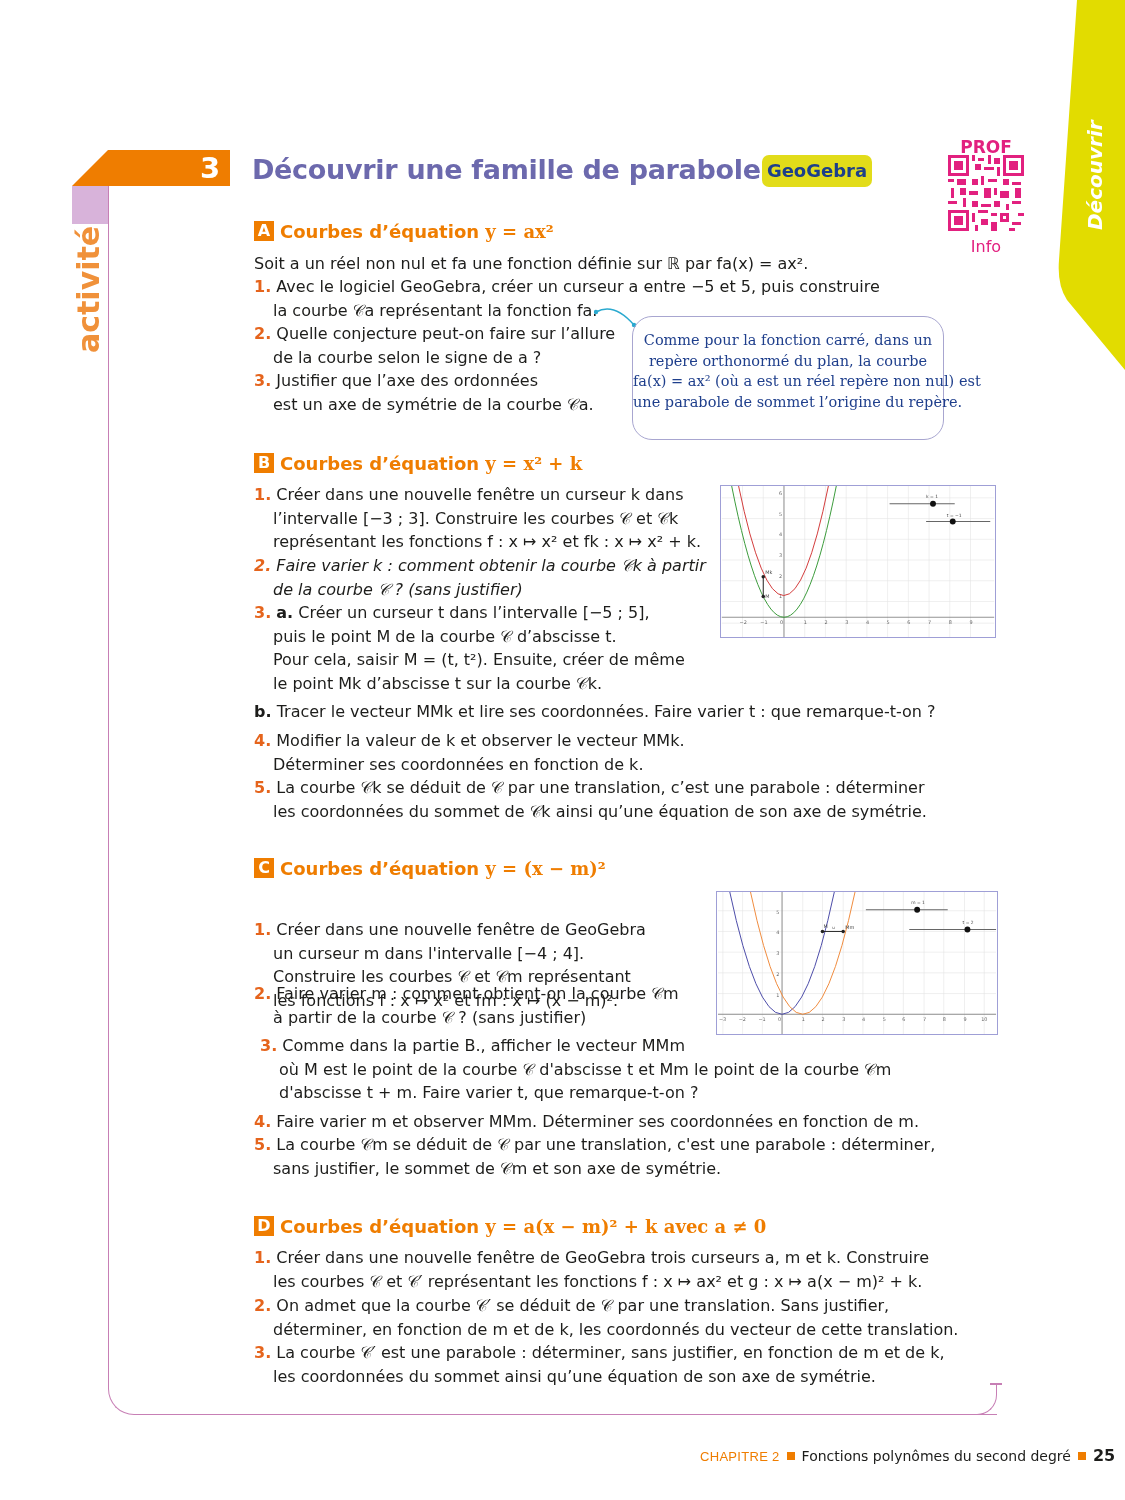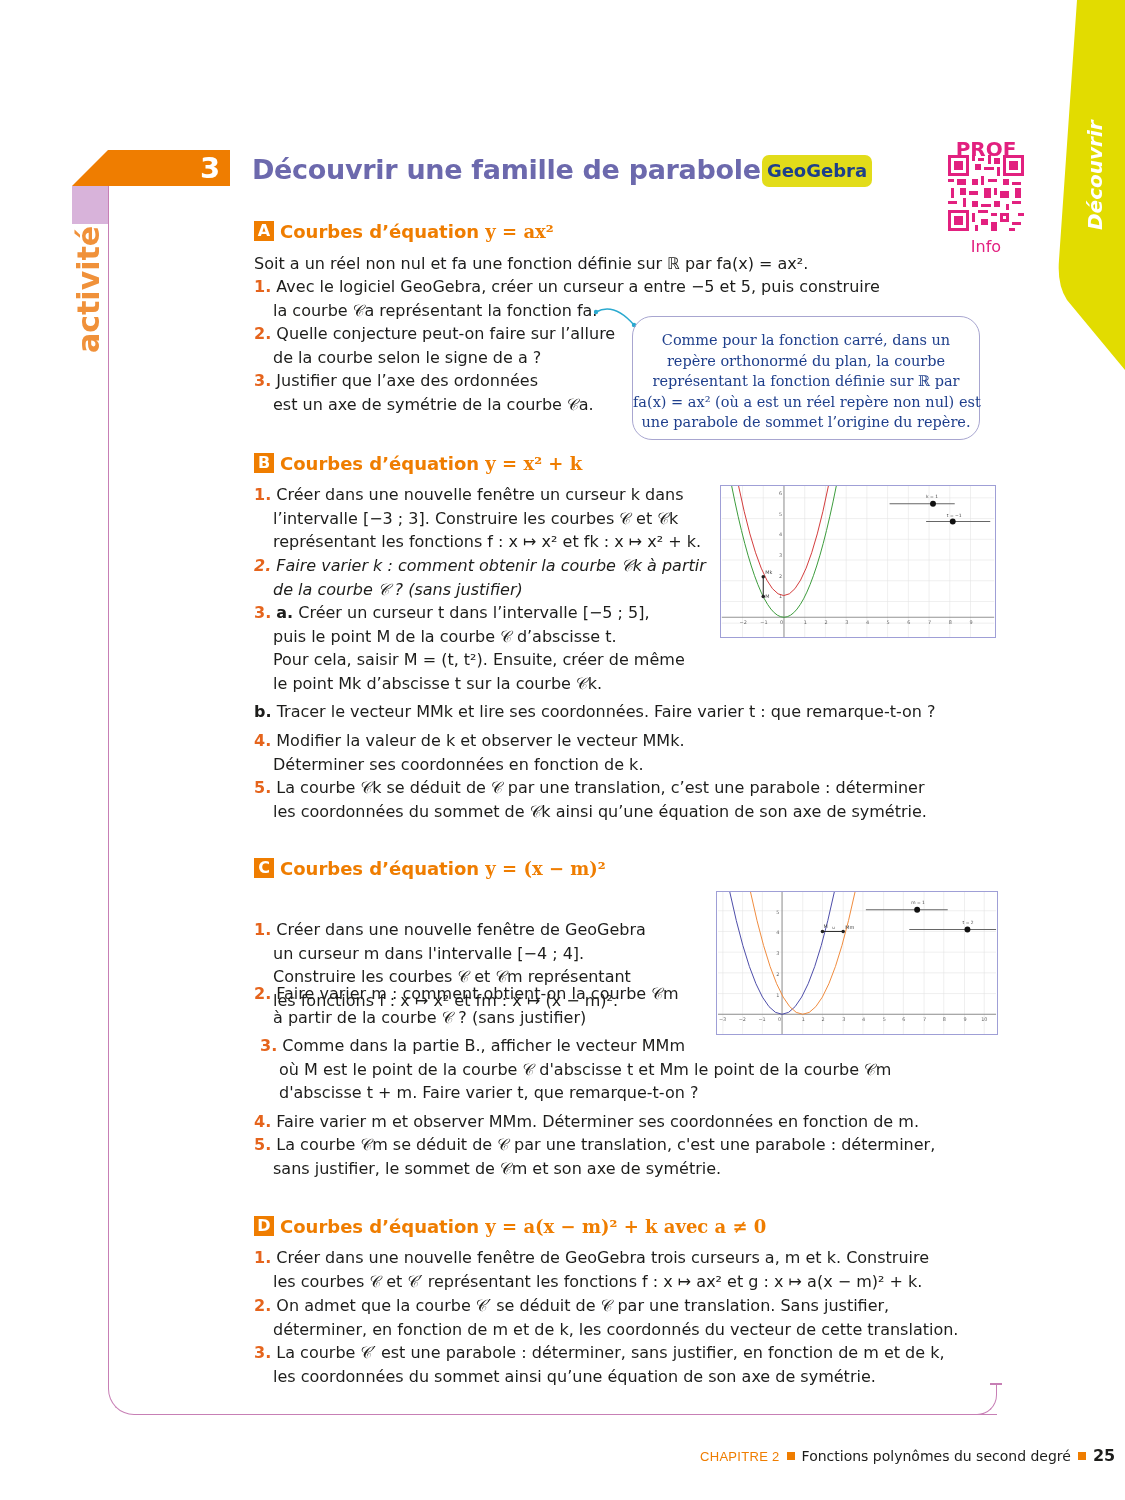--- a/index.html
+++ b/index.html
@@ -19,34 +19,34 @@
   .activity-strip { position:absolute; left:72px; top:186px; width:36px; height:38px; background:#d8b3da; }
   .activity-label { position:absolute; left:66px; top:224px; width:44px; height:130px;
      writing-mode:vertical-rl; transform:rotate(180deg); color:#f0913a; font-weight:bold; font-size:30px;
      display:flex; align-items:center; justify-content:center; letter-spacing:0px; }
   .num-banner { position:absolute; left:72px; top:150px; width:158px; height:36px; }
   .num-text { position:absolute; left:190px; top:151px; width:40px; height:34px; color:#fff; font-weight:bold; font-size:29px;
      text-align:center; line-height:34px; }
   .title { position:absolute; left:252px; top:152px; font-size:27px; font-weight:bold; color:#6c69ad; line-height:36px; letter-spacing:-0.3px; }
   .badge { position:absolute; left:762px; top:155px; width:110px; height:32px; background:#e2dc1a; border-radius:7px;
      color:#1d3f8a; font-weight:bold; font-size:18px; text-align:center; line-height:32px; }
-  .qr-prof { position:absolute; left:948px; top:137px; width:76px; text-align:center; color:#e2207f; font-weight:bold; font-size:20px; }
+  .qr-prof { position:absolute; left:948px; top:137px; width:76px; text-align:center; color:#e2207f; font-weight:bold; font-size:17px; }
   .qr { position:absolute; left:948px; top:155px; width:76px; height:76px; }
   .qr-info { position:absolute; left:948px; top:237px; width:76px; text-align:center; color:#e2207f; font-weight:normal; font-size:16px; }
 
   .sec-head { position:absolute; left:254px; font-size:18px; font-weight:bold; color:#ef7d00; line-height:26px; white-space:nowrap; }
   .sec-letter { display:inline-block; width:20px; height:20px; background:#ef7d00; color:#fff; font-size:16px; line-height:20px;
      text-align:center; margin-right:6px; vertical-align:2px; }
   .sec-eq { font-family:"DejaVu Serif", serif; }
   .txt { position:absolute; font-size:16px; line-height:23.5px; white-space:nowrap; color:#1d1d1b; }
   .n { color:#e5641c; font-weight:bold; }
   .ind { padding-left:19px; }
   b { font-weight:bold; }
 
-  .note { position:absolute; left:632px; top:316px; width:348px; height:124px; border:1.5px solid #a8a6d0; border-radius:20px;
+  .note { position:absolute; left:632px; top:316px; width:312px; height:124px; border:1.5px solid #a8a6d0; border-radius:20px;
      font-family:"DejaVu Serif", "Liberation Serif", serif; color:#1f3f8c; font-size:14.5px; line-height:20.5px;
      text-align:center; box-sizing:border-box; padding-top:13px; }
   .note .line { display:block; white-space:nowrap; }
   .connector { position:absolute; left:594px; top:305px; width:50px; height:30px; }
 
   .graph { position:absolute; border:1.5px solid #9f9fd6; background:#fff; box-sizing:border-box; }
   .footer { position:absolute; top:1446px; left:700px; font-size:14px; white-space:nowrap; line-height:20px; }
   .footer .chap { color:#ef7d00; font-family:"Liberation Sans", sans-serif; font-size:13px; letter-spacing:0.3px; }
   .footer .sq { display:inline-block; width:8px; height:8px; background:#ef7d00; margin:0 7px; vertical-align:1px; }
   .footer .page { font-weight:bold; font-size:16px; }
@@ -145,21 +145,20 @@
   <span class="ind">est un axe de symétrie de la courbe 𝒞a.</span>
 </div>
 <svg class="connector" viewBox="0 0 50 30">
   <path d="M2 7 Q20 -3 40 20" fill="none" stroke="#2aa9cf" stroke-width="1.5"></path>
   <circle cx="2" cy="7" r="2.2" fill="#2aa9cf"></circle>
     <circle cx="40" cy="20" r="2.2" fill="#2aa9cf"></circle>
 </svg>
 <div class="note">
   <span class="line">Comme pour la fonction carré, dans un</span>
   <span class="line">repère orthonormé du plan, la courbe</span>
-  <span class="line">représentant la fonction définie sur ℝ par</span>
   <span class="line">fa(x) = ax² (où a est un réel repère non nul) est</span>
   <span class="line">une parabole de sommet l’origine du repère.</span>
 </div>
 
 <div class="sec-head" style="top:451px;">
   <span class="sec-letter">B</span><span>Courbes d’équation</span>
   <span class="sec-eq">y = x² + k</span>
 </div>
 <div class="txt" style="left:254px; top:483px;">
   <span class="n">1.</span> <span>Créer dans une nouvelle fenêtre un curseur k dans</span><br>

